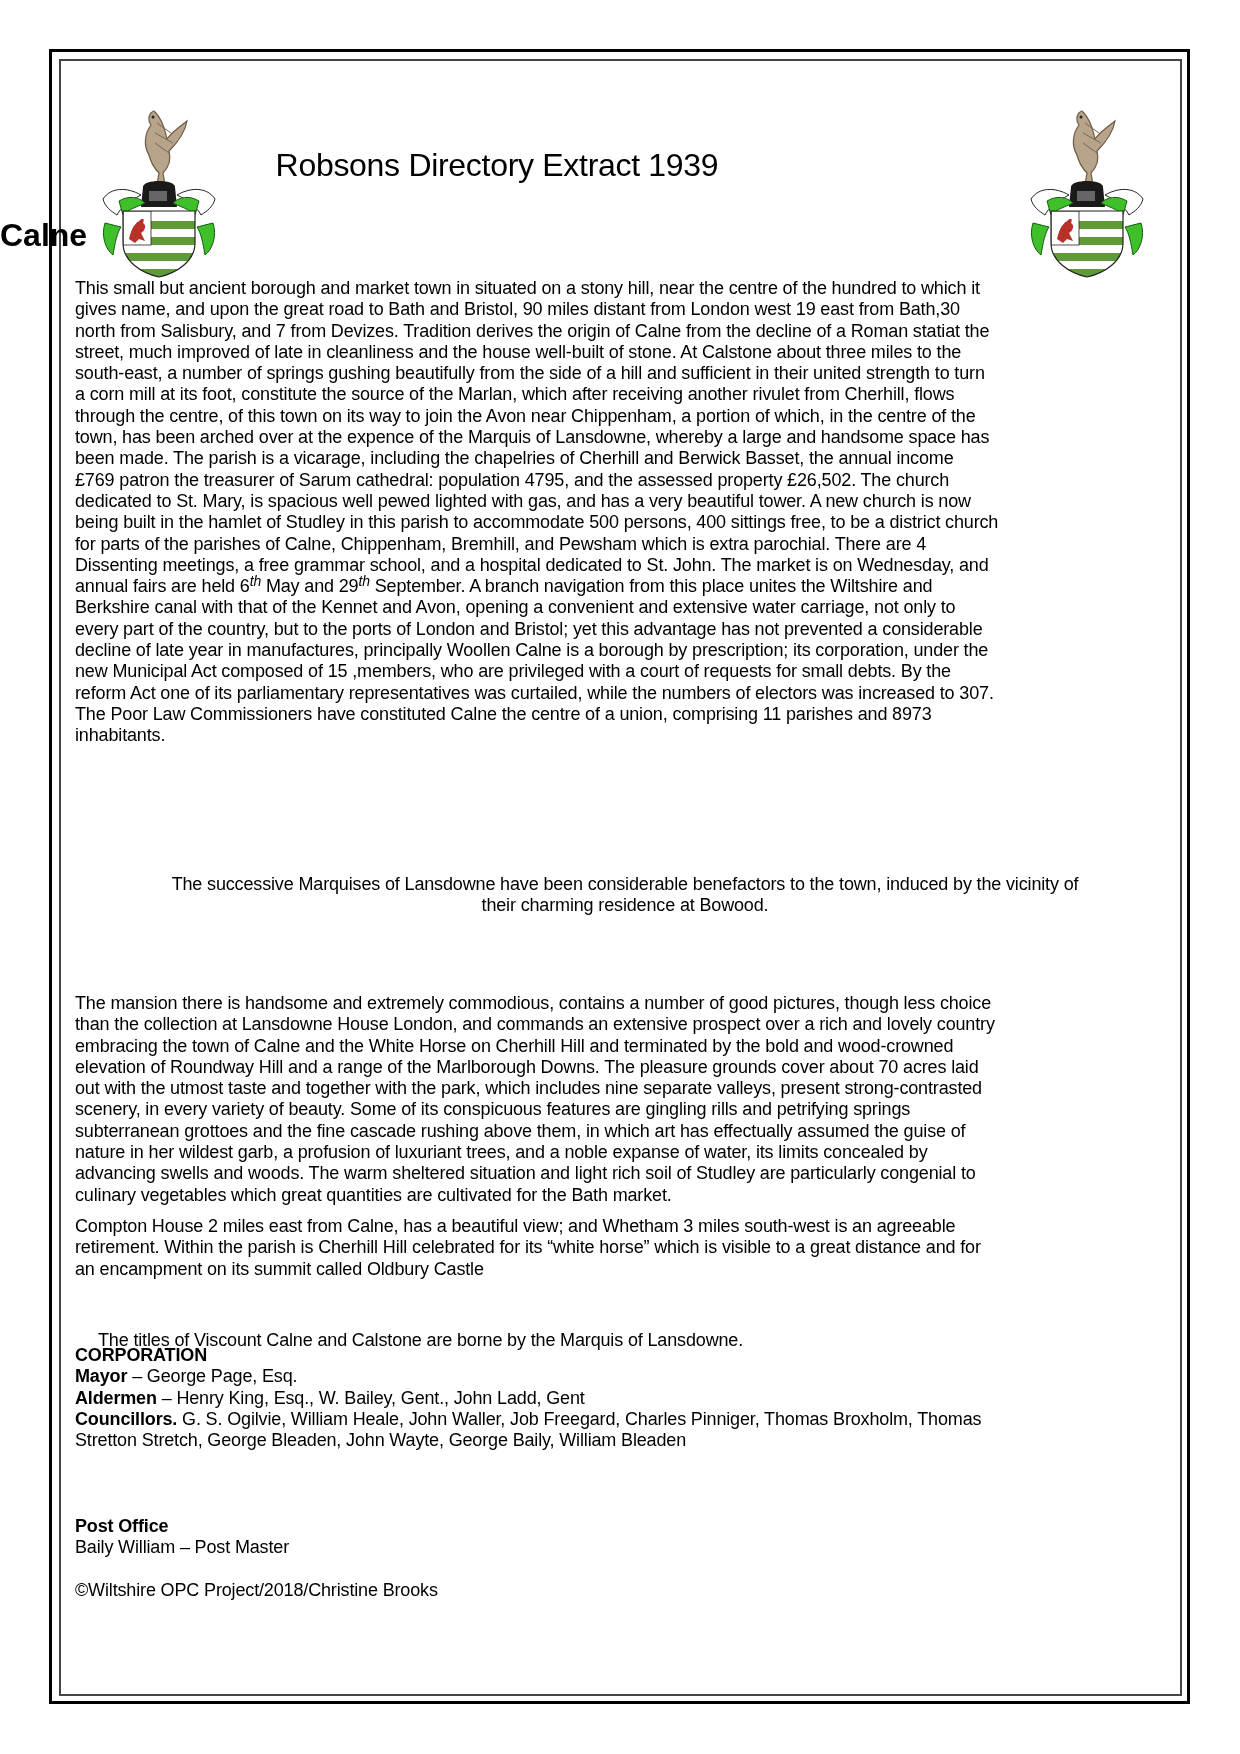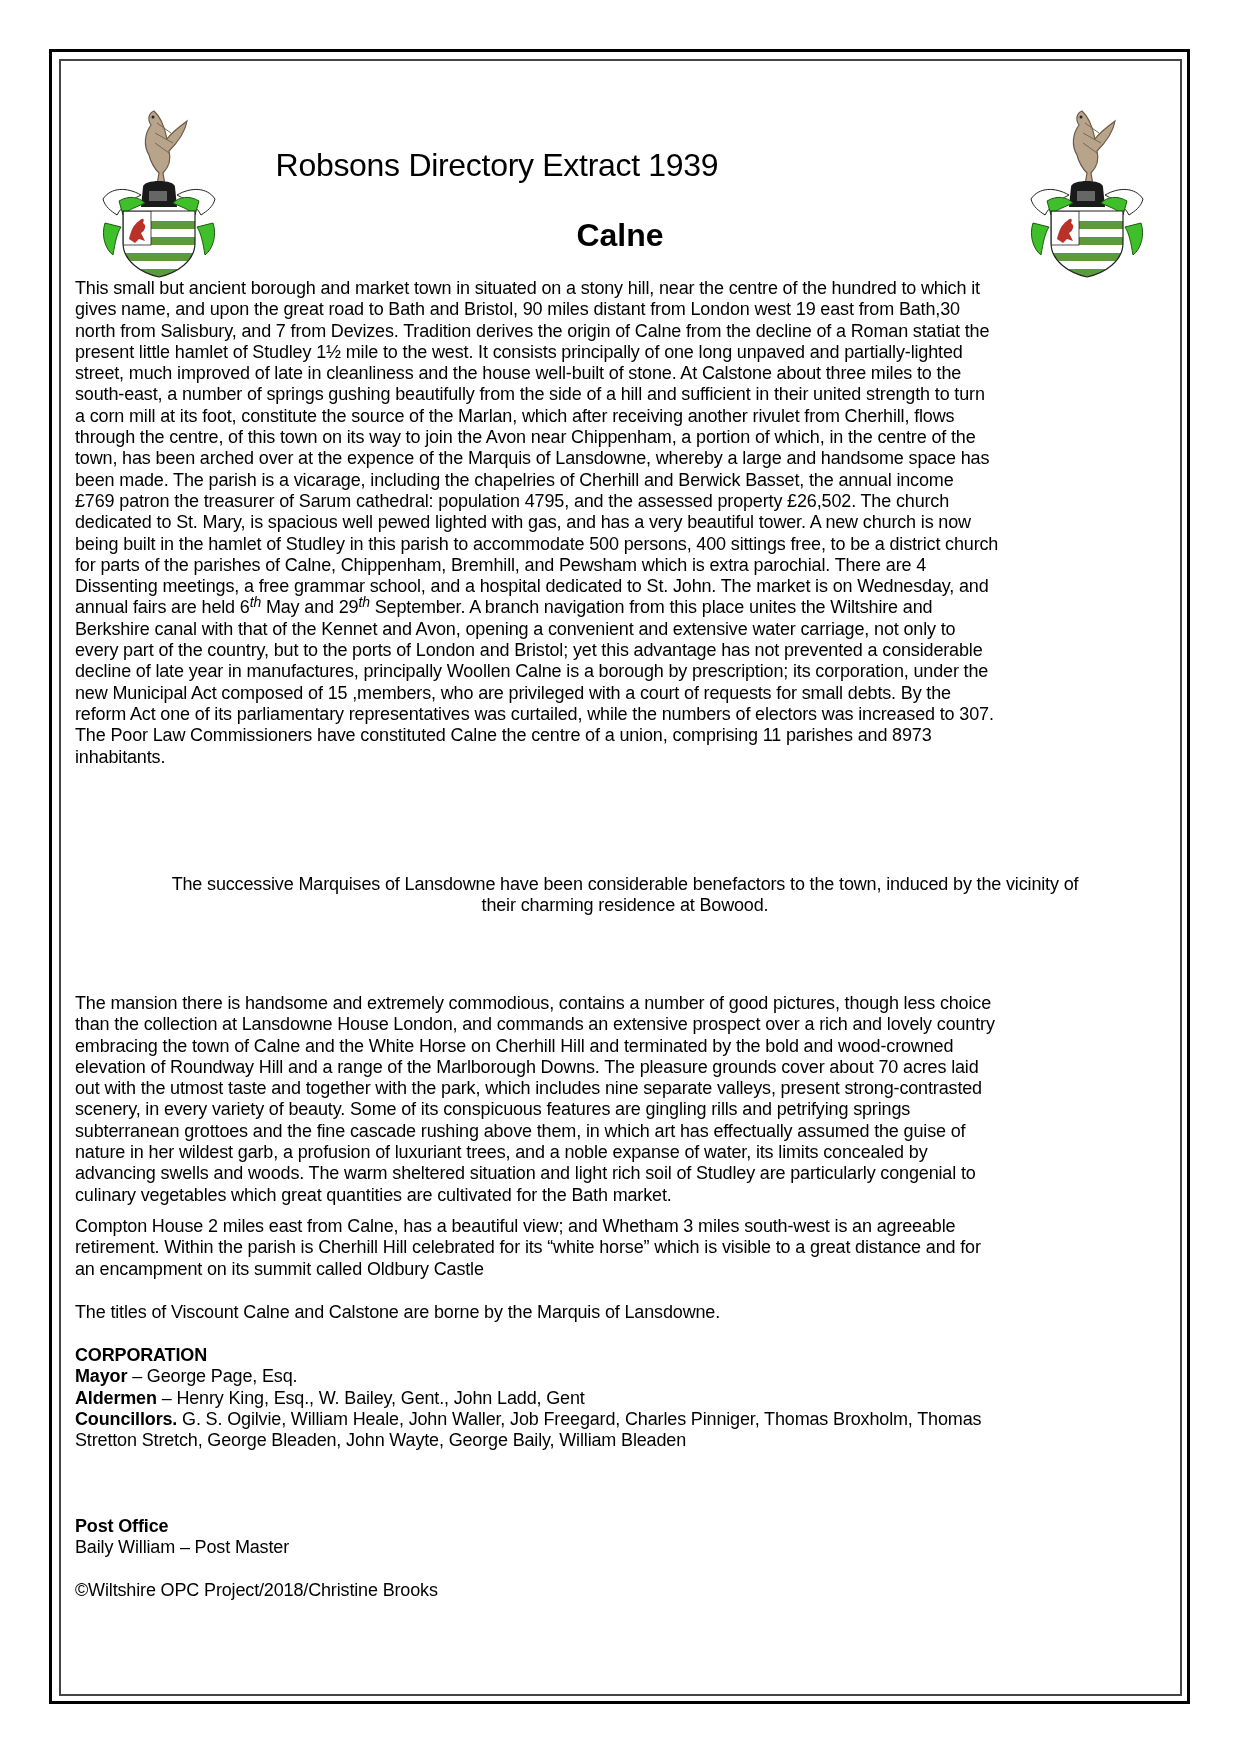--- a/index.html
+++ b/index.html
@@ -14,37 +14,37 @@
   }
   .crest { position: absolute; width: 120px; height: 175px; }
   .crest.left { left: 99px; top: 103px; }
   .crest.right { left: 1027px; top: 103px; }
   .title {
     position: absolute; left: 0; width: 994px; top: 146px; text-align: center;
     font-family: "Liberation Sans", sans-serif; font-size: 32px; color: #000;
     letter-spacing: -0.3px; line-height: 38px;
   }
   .subtitle {
-    position: absolute; left: 0; width: 1240px; top: 216px; text-align: center;
+    position: absolute; left: 0; width: 1240px; top: 216px; 
     font-family: "Liberation Sans", sans-serif; font-size: 32px; font-weight: bold; color: #000;
     line-height: 38px;
   }
   .body-text {
     position: absolute; left: 75px; width: 1100px;
     font-family: "Liberation Sans", sans-serif; font-size: 18px; color: #000000;
     line-height: 21.3px; letter-spacing: -0.15px;
   }
   .body-text .line { display: block; white-space: nowrap; }
   .body-text sup { font-size: 14px; line-height: 0; vertical-align: 6px; font-style: italic; }
   .b { font-weight: bold; }
   .p1 { top: 278px; }
   .p2 { top: 874px; text-align: center; }
   .p3 { top: 993px; }
   .p4 { top: 1216px; }
-  .p5 { top: 1302px; }
+  .p5 { top: 1330px; margin-left: 23px; }
   .corp { top: 1345px; }
   .post { top: 1516px; }
   .copyright { top: 1580px; }
 </style>
 </head>
 <body>
 
 <div class="frame-outer"></div>
 <div class="frame-inner"></div>
 
@@ -118,21 +118,20 @@
   </g>
 </svg>
 
 <div class="title">Robsons Directory Extract 1939</div>
 <div class="subtitle">Calne</div>
 
 <div class="body-text p1">
   <span class="line">This small but ancient borough and market town in situated on a stony hill, near the centre of the hundred to which it</span>
   <span class="line">gives name, and upon the great road to Bath and Bristol, 90 miles distant from London west 19 east from Bath,30</span>
   <span class="line">north from Salisbury, and 7 from Devizes.  Tradition derives the origin of Calne from the decline of a Roman statiat the</span>
-  <span class="line">present little hamlet of Studley 1½ mile to the west.  It consists principally of one long unpaved and partially-lighted</span>
   <span class="line">street, much improved of late in cleanliness and the house well-built of stone.  At Calstone about three miles to the</span>
   <span class="line">south-east, a number of springs gushing beautifully from the side of a hill and sufficient in their united strength to turn</span>
   <span class="line">a corn mill at its foot, constitute the source of the Marlan, which after receiving another rivulet from Cherhill, flows</span>
   <span class="line">through the centre, of this town on its way to join the Avon near Chippenham, a portion of which, in the centre of the</span>
   <span class="line">town, has been arched over at the expence of the Marquis of Lansdowne, whereby a large and handsome space has</span>
   <span class="line">been made.  The parish is a vicarage, including the chapelries of Cherhill and Berwick Basset, the annual income</span>
   <span class="line">£769 patron the treasurer of Sarum cathedral: population 4795, and the assessed property £26,502.  The church</span>
   <span class="line">dedicated to St. Mary, is spacious well pewed lighted with gas, and has a very beautiful tower.  A new church is now</span>
   <span class="line">being built in the hamlet of Studley in this parish to accommodate 500 persons, 400 sittings free, to be a district church</span>
   <span class="line">for parts of the parishes of Calne, Chippenham, Bremhill, and Pewsham which is extra parochial.  There are 4</span>

